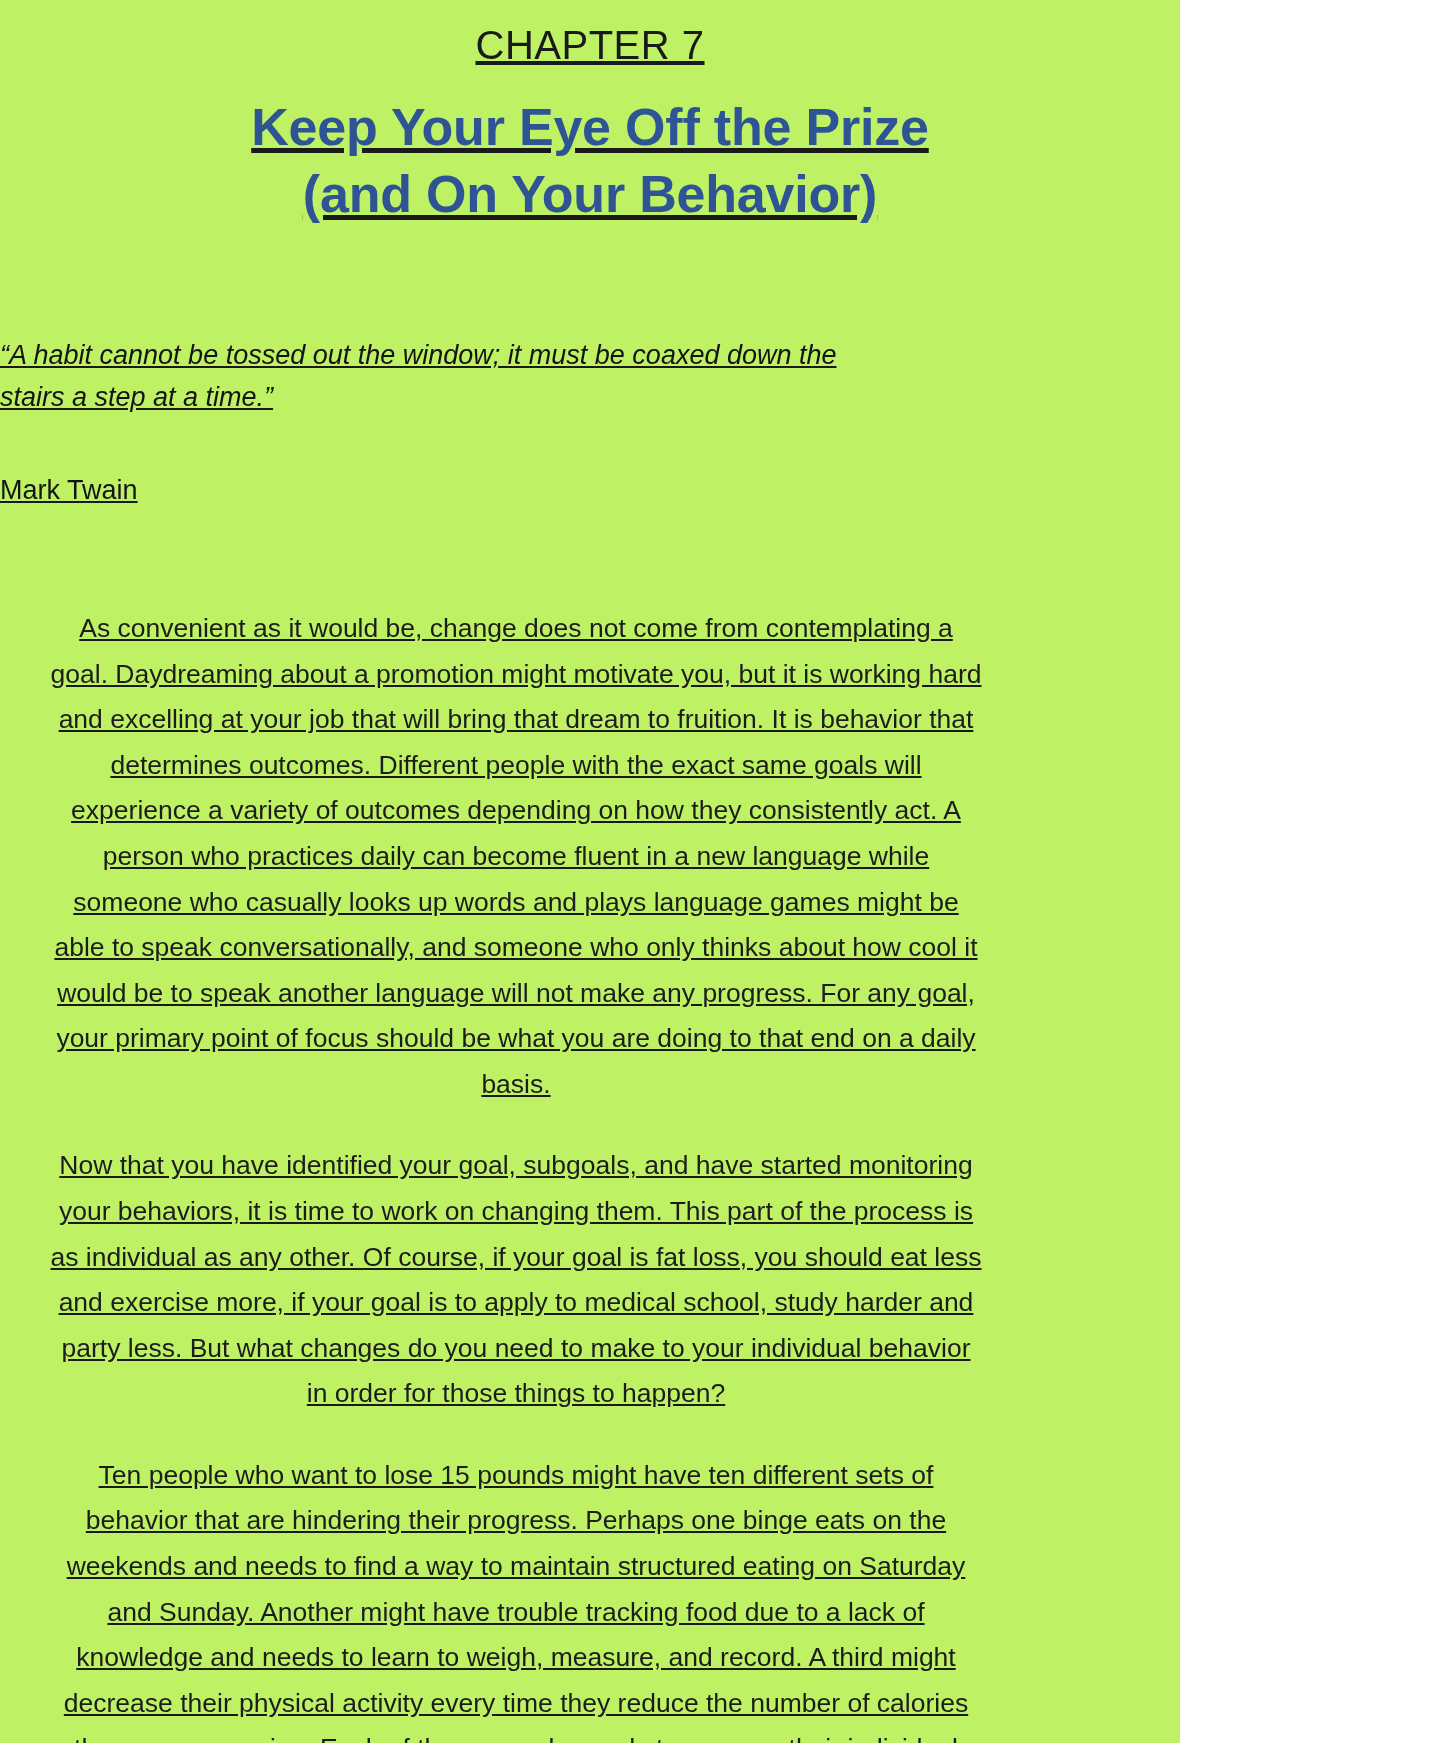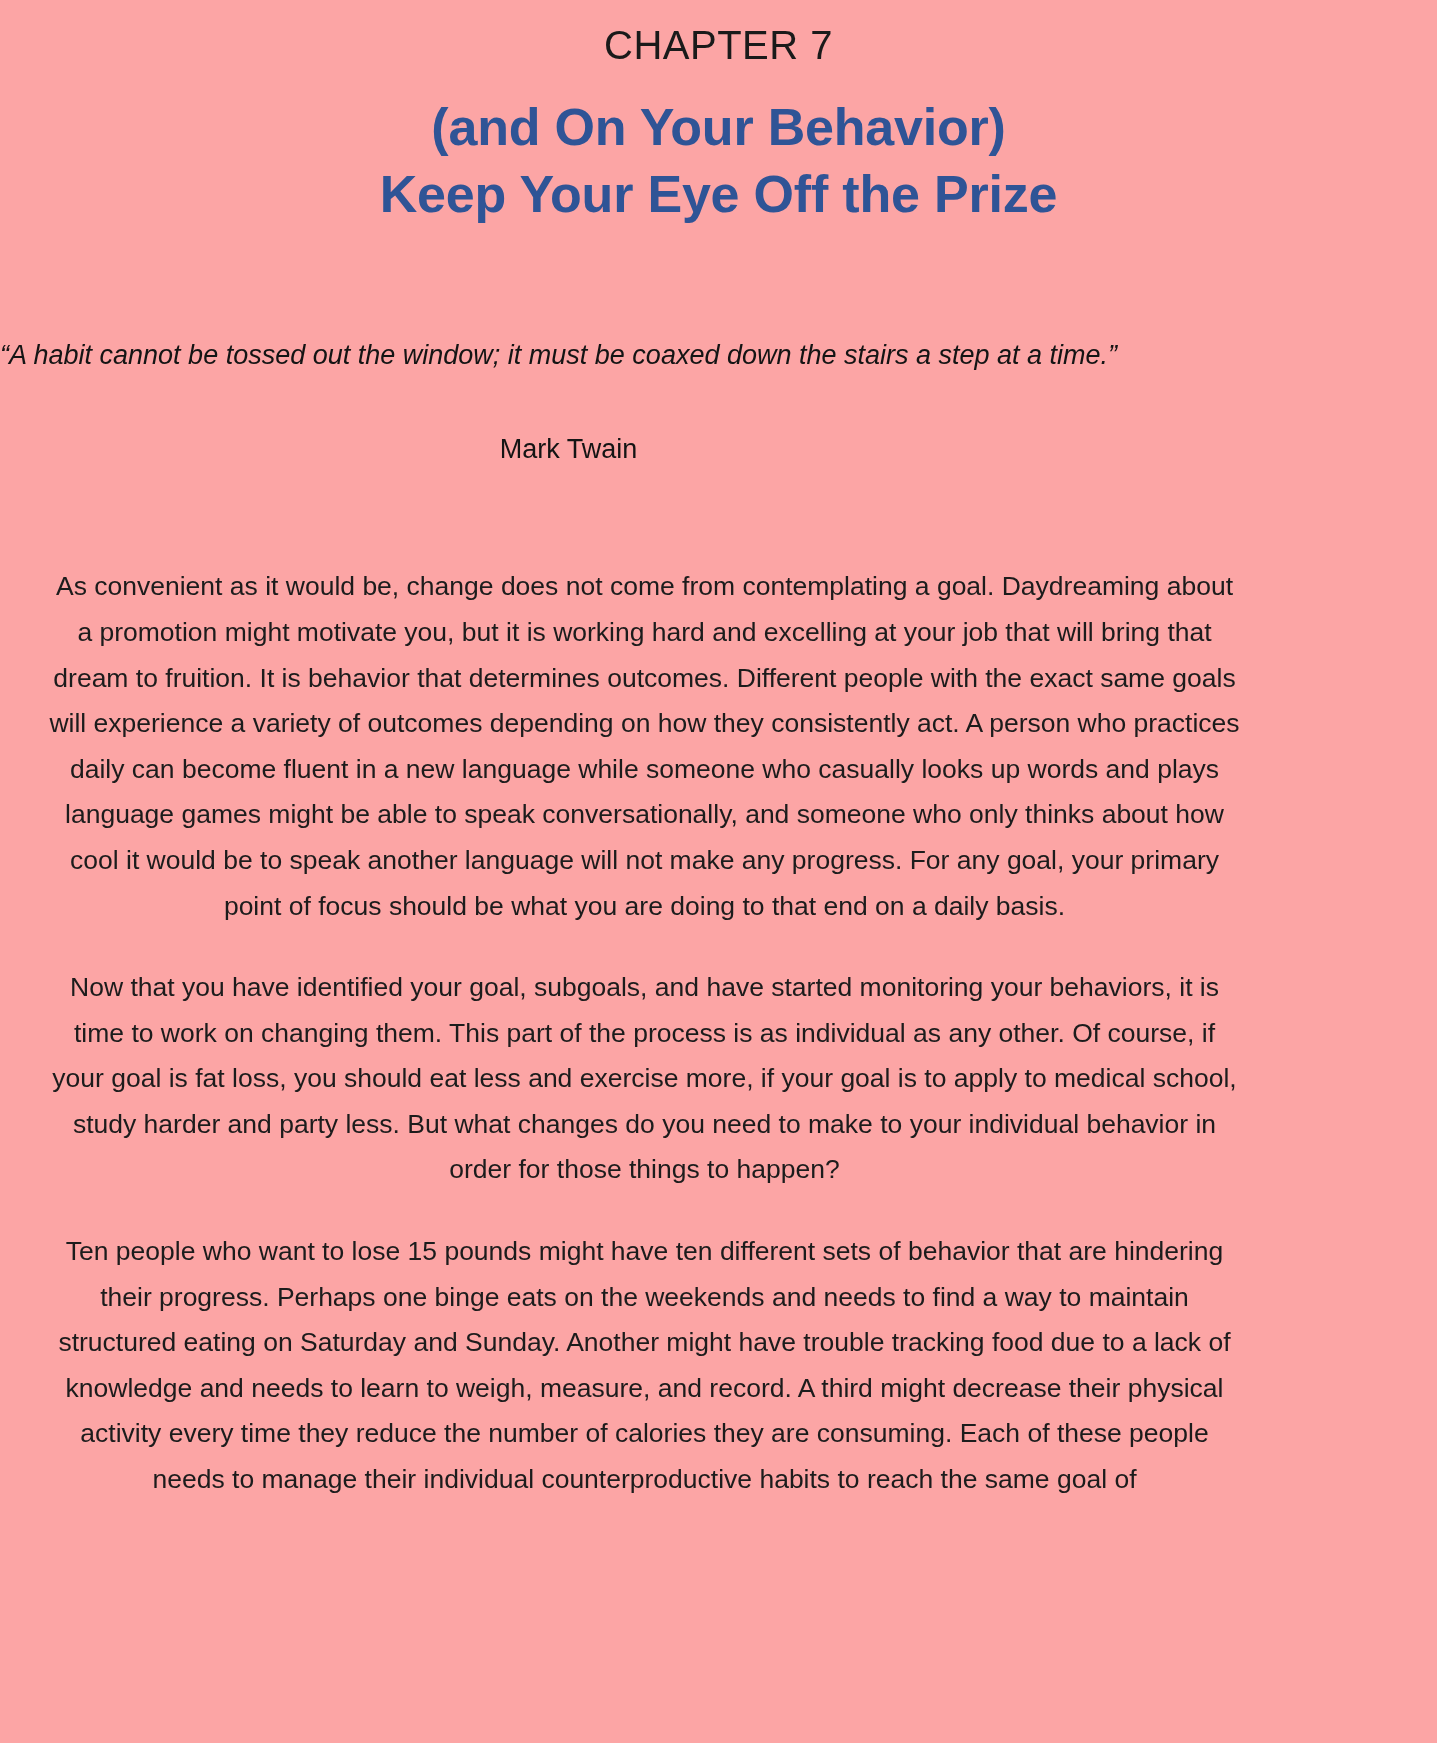--- a/index.html
+++ b/index.html
@@ -10,25 +10,26 @@
   }
   body {
     width: 1445px;
     height: 1743px;
     overflow: hidden;
     font-family: "Liberation Sans", sans-serif;
     color: #1a1a1a;
   }
   .page {
     position: relative;
-    width: 1437px;
+    width: 1180px;
     height: 1743px;
     box-sizing: border-box;
     padding: 0;
-    background: #fca5a5;
+    background: #bef264;
+    text-decoration: underline;
   }
 
   
   .chapter-label {
     margin: 0;
     padding-top: 22px;
     text-align: center;
     font-family: "Liberation Sans", sans-serif;
     font-size: 40px;
     font-weight: 400;
@@ -75,21 +76,21 @@
     font-size: 27px;
     font-weight: 400;
     line-height: 1.54;
     color: #141414;
     text-align: left;
   }
   .quote-attrib {
     margin: 0;
     padding-top: 54px;
     padding-right: 0px;
-    text-align: center;
+    text-align: left;
     font-family: "Liberation Sans", sans-serif;
     font-size: 27px;
     font-weight: 400;
     color: #141414;
     line-height: 1.4;
   }
 
   
   .body-block {
     margin: 0;
@@ -111,22 +112,22 @@
   }
 </style>
 </head>
 <body>
 
 <div class="page">
 
   <h2 class="chapter-label">CHAPTER 7</h2>
 
   <div class="title-block">
+    <h1 class="title-line">Keep Your Eye Off the Prize</h1>
     <h1 class="title-line">(and On Your Behavior)</h1>
-    <h1 class="title-line">Keep Your Eye Off the Prize</h1>
   </div>
 
   <div class="quote-block">
     <p class="quote-text">“A habit cannot be tossed out the window; it must be coaxed down the stairs a step at a time.”</p>
     <p class="quote-attrib">Mark Twain</p>
   </div>
 
   <div class="body-block">
     <p class="body-par">As convenient as it would be, change does not come from contemplating a goal. Daydreaming about a promotion might motivate you, but it is working hard and excelling at your job that will bring that dream to fruition. It is behavior that determines outcomes. Different people with the exact same goals will experience a variety of outcomes depending on how they consistently act. A person who practices daily can become fluent in a new language while someone who casually looks up words and plays language games might be able to speak conversationally, and someone who only thinks about how cool it would be to speak another language will not make any progress. For any goal, your primary point of focus should be what you are doing to that end on a daily basis.</p>
     <p class="body-par">Now that you have identified your goal, subgoals, and have started monitoring your behaviors, it is time to work on changing them. This part of the process is as individual as any other. Of course, if your goal is fat loss, you should eat less and exercise more, if your goal is to apply to medical school, study harder and party less. But what changes do you need to make to your individual behavior in order for those things to happen?</p>

